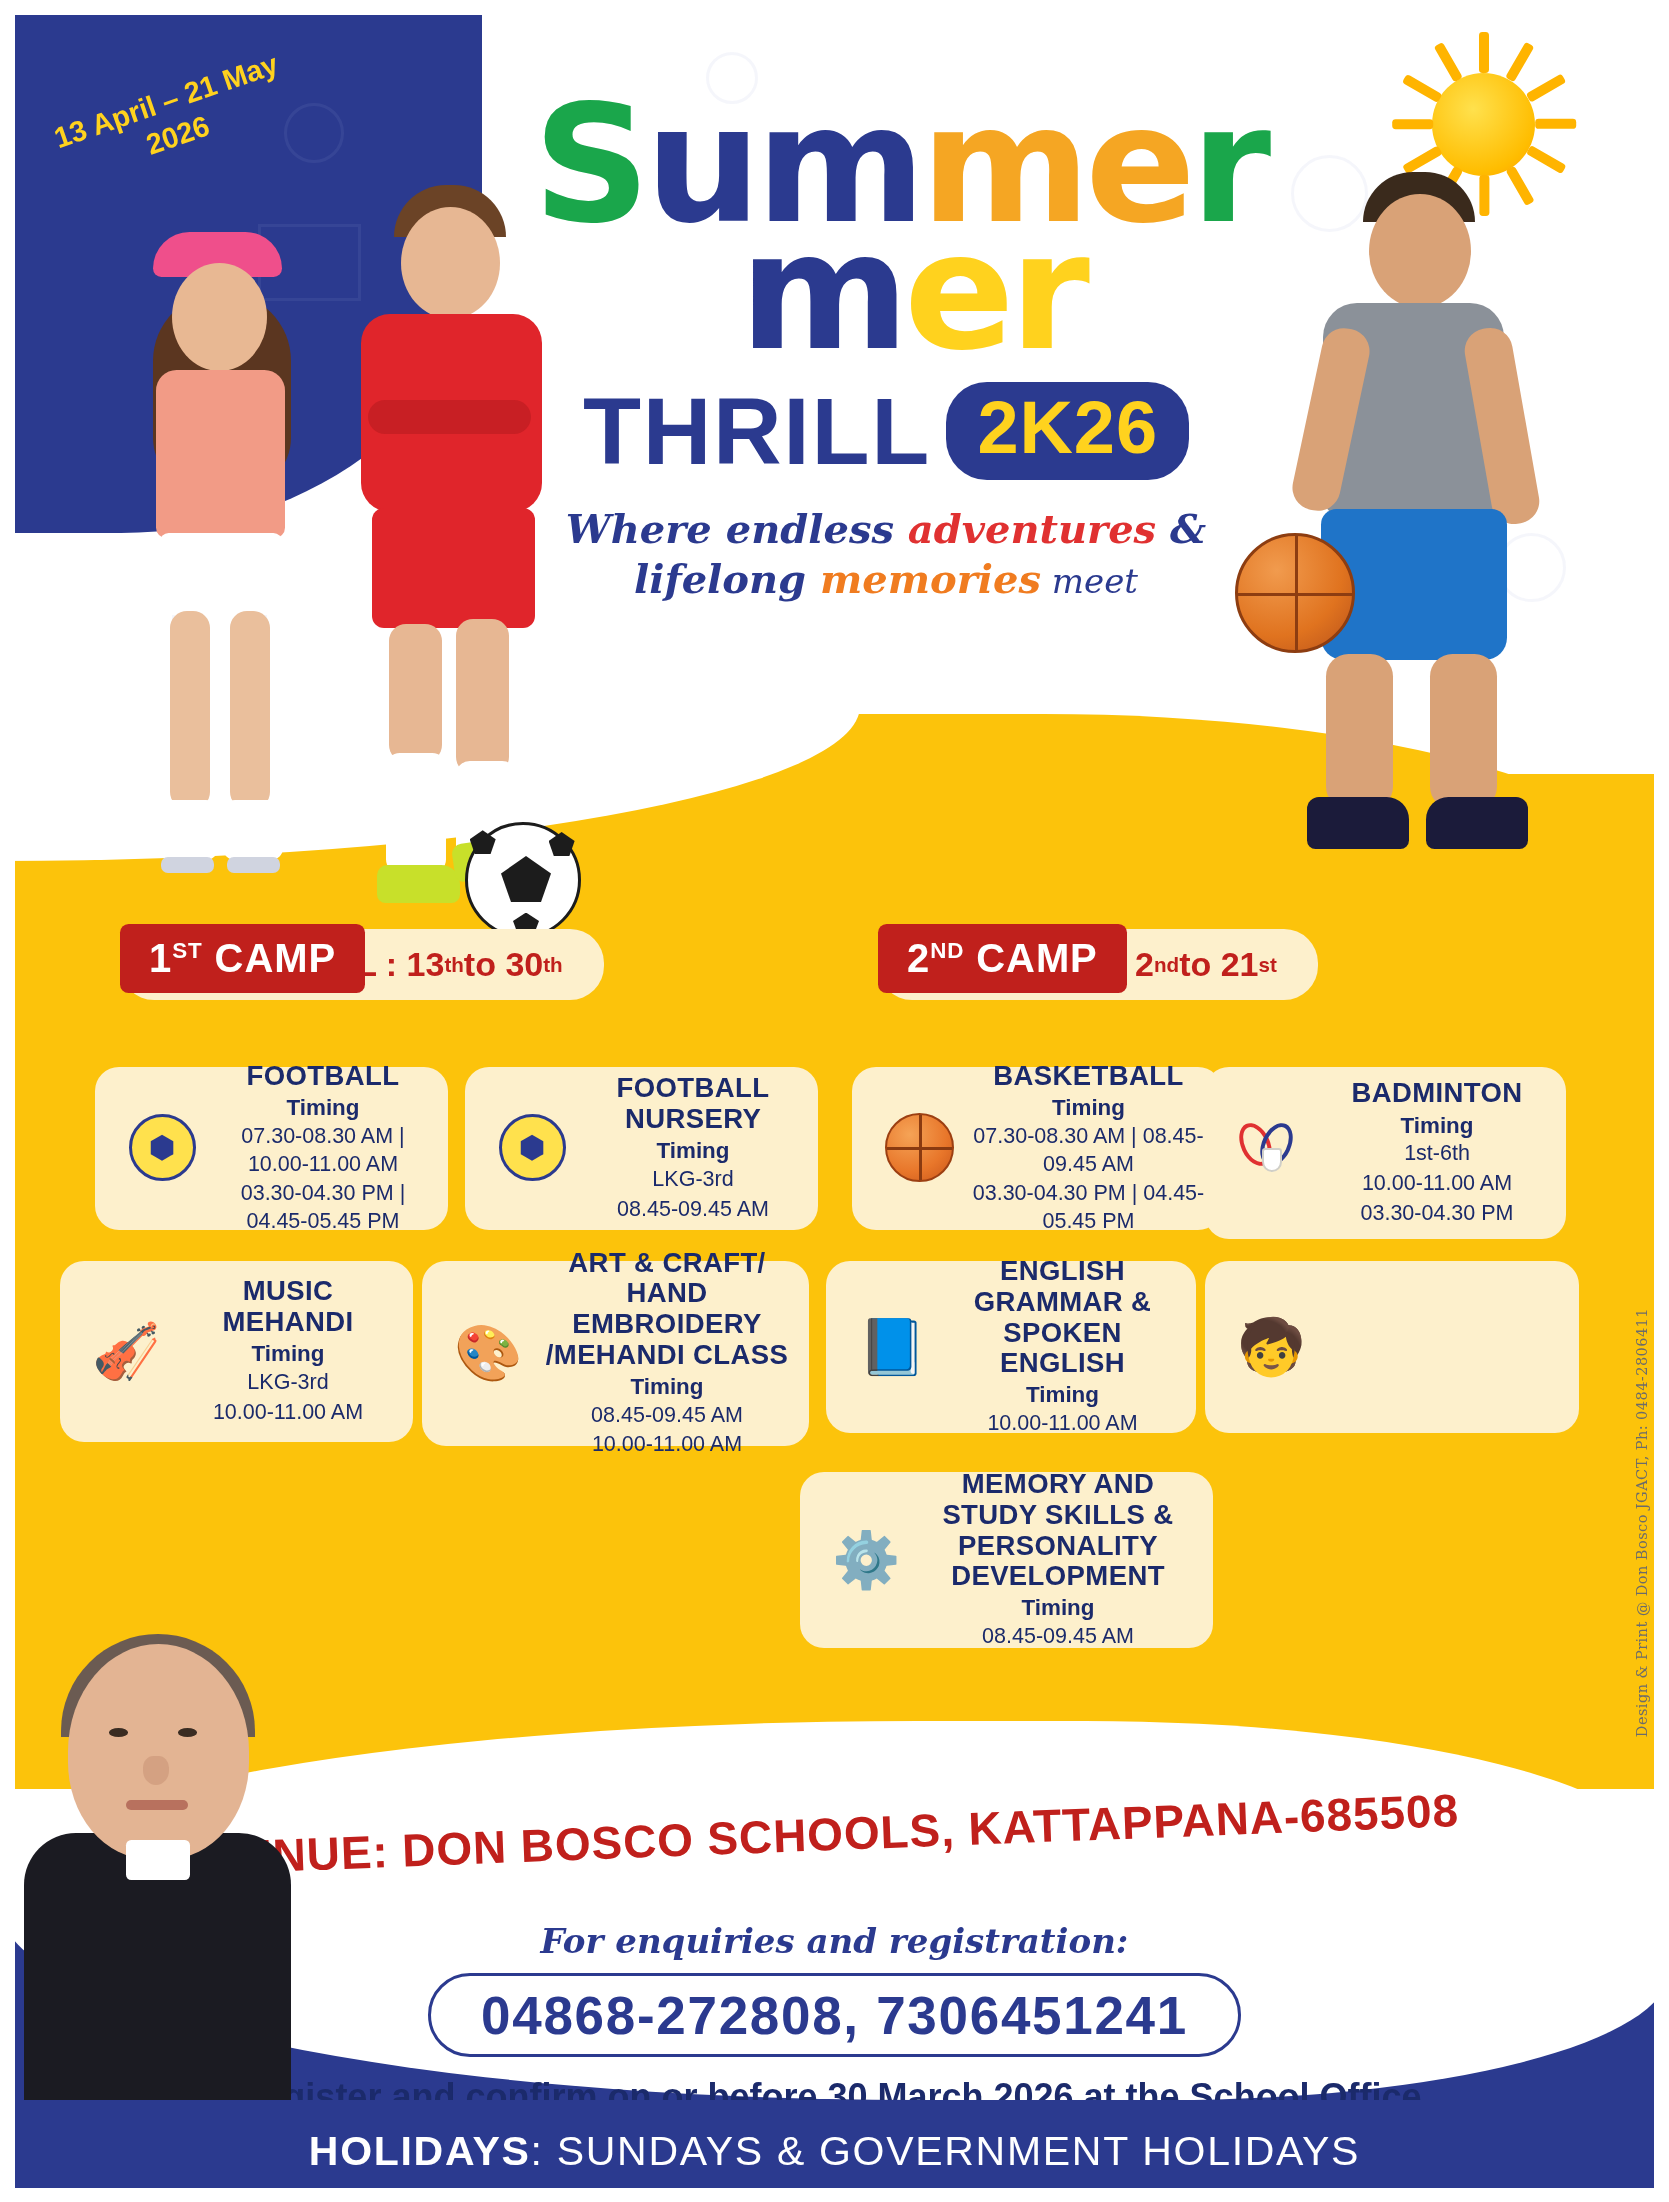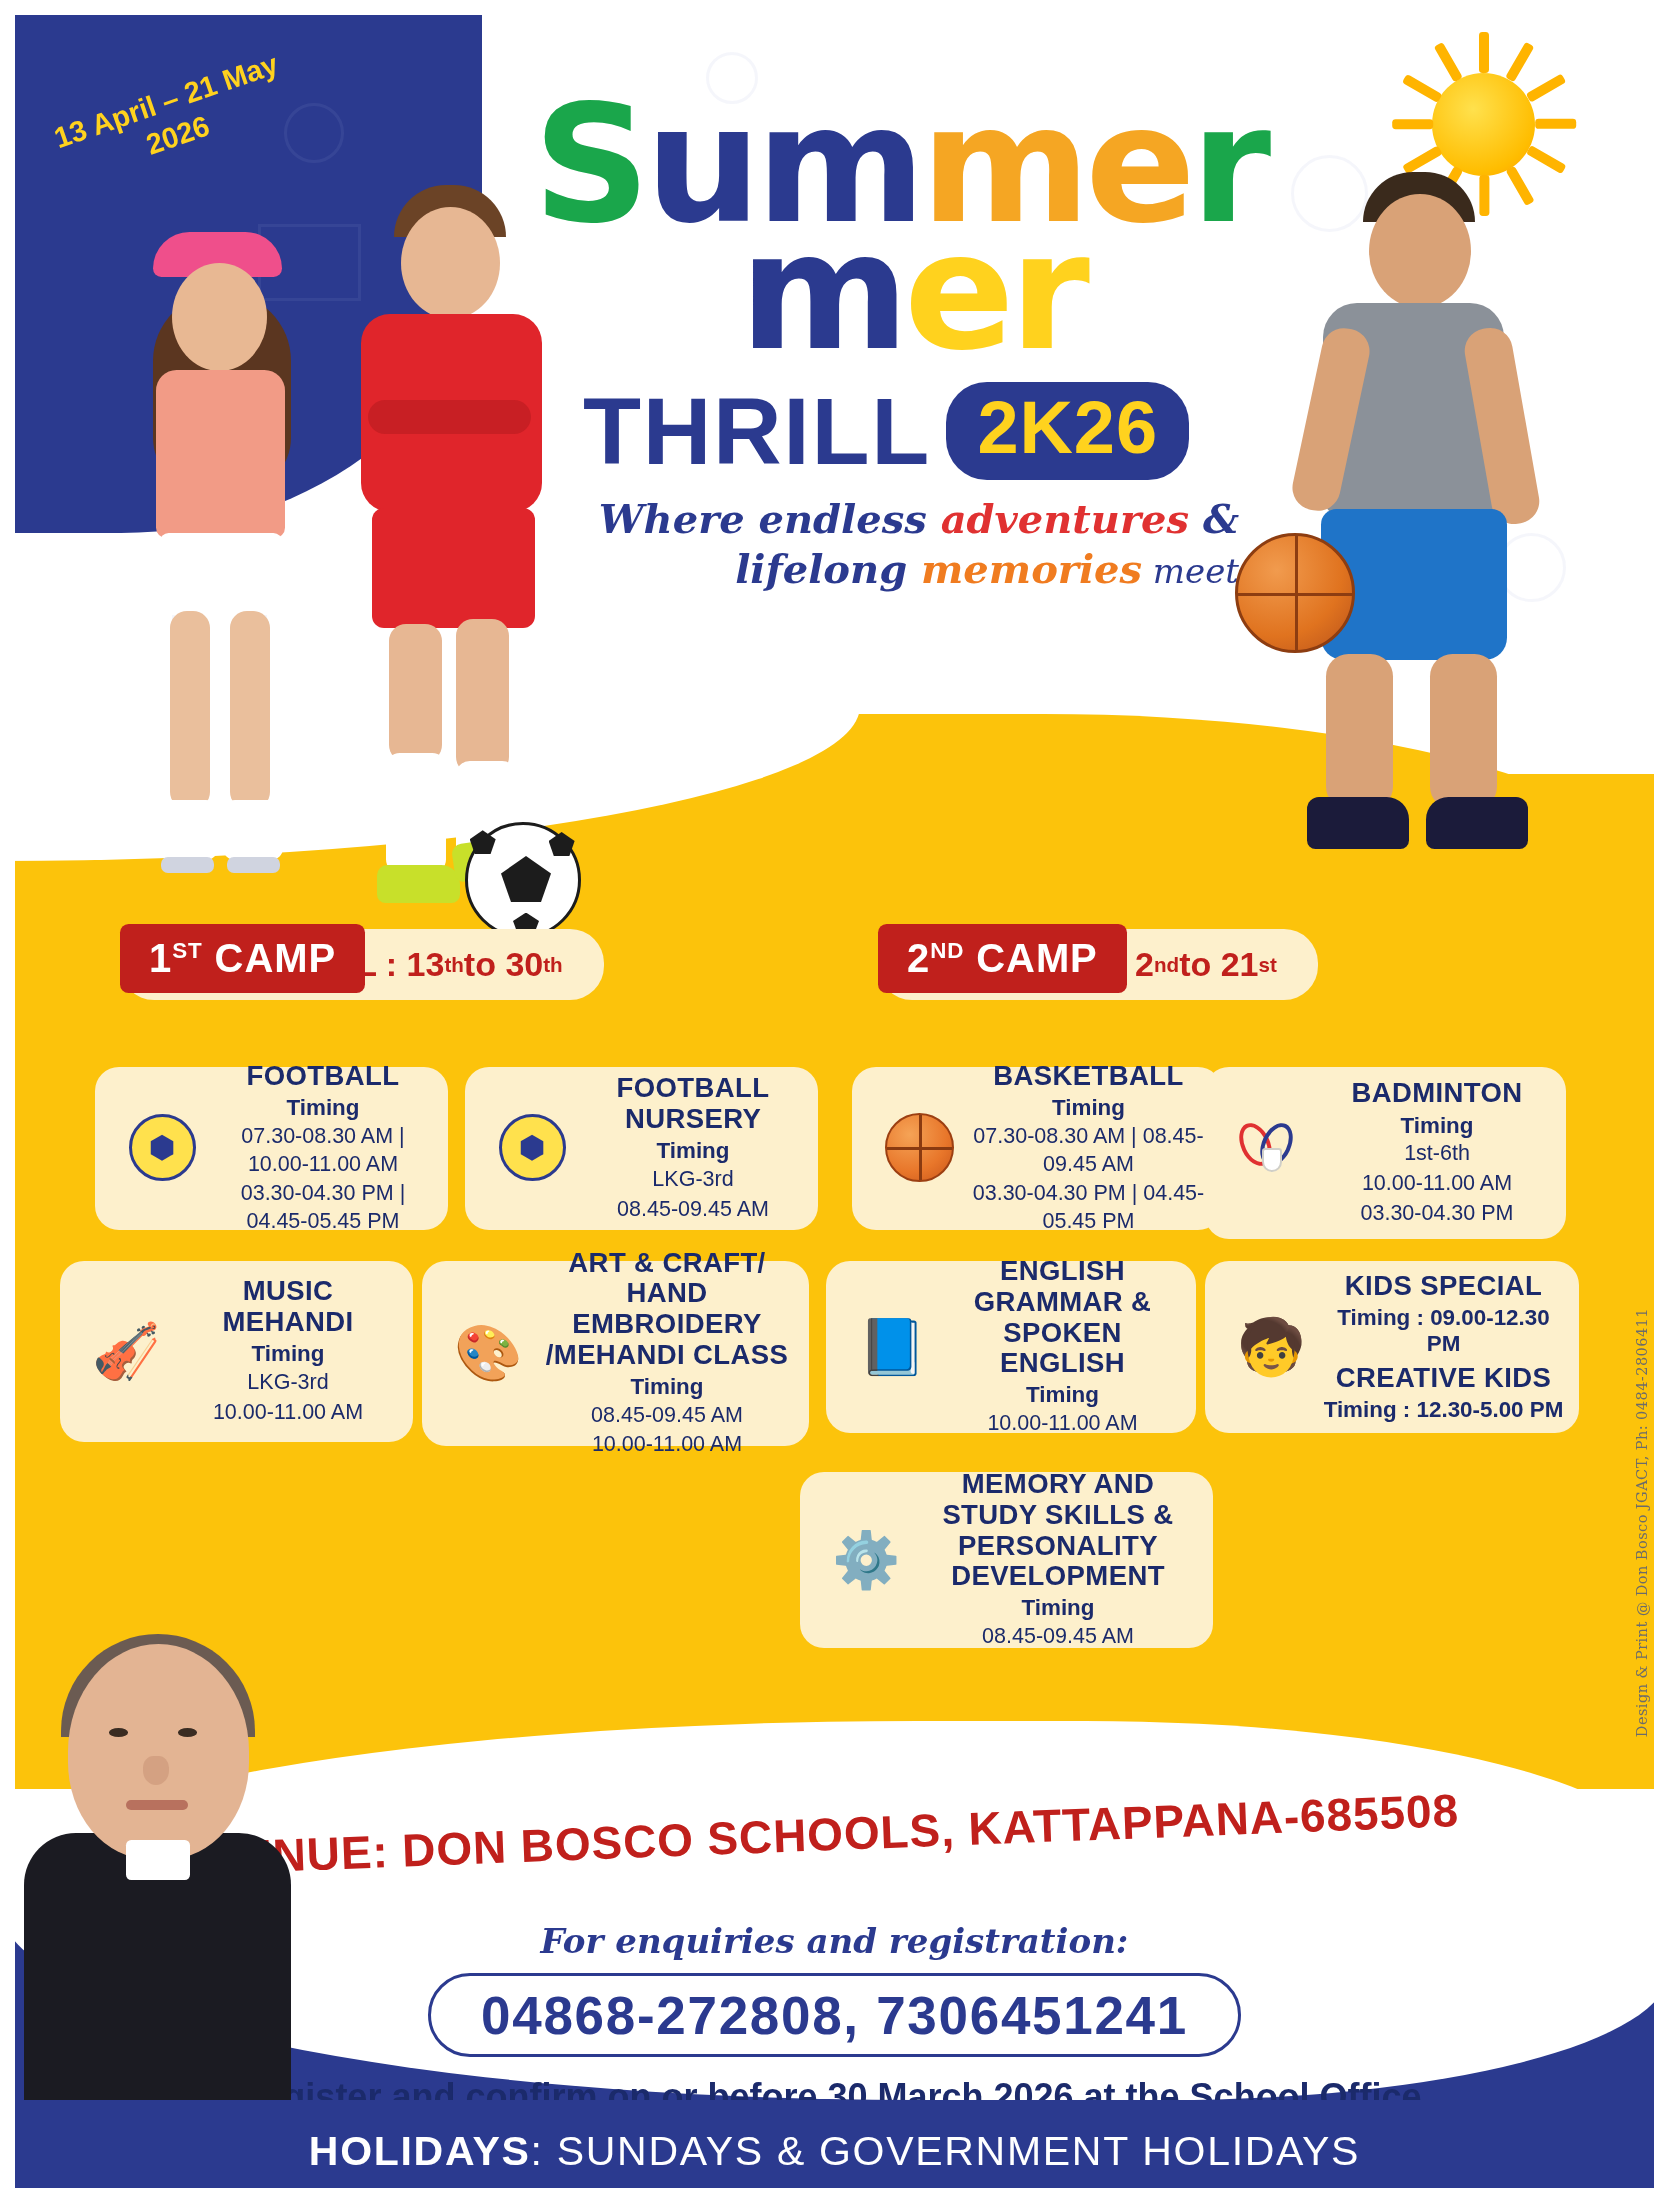--- a/index.html
+++ b/index.html
@@ -98,23 +98,23 @@
   }
   .thrill{
     font-size:95px; font-weight:bold; color:#2b3a8f; letter-spacing:1.7px;
     font-family:"Liberation Sans", sans-serif;
   }
   .badge-2k26{
     background:#2b3a8f; color:#ffd21e; font-size:74px; font-weight:bold;
     padding:3.4px 31px 10.3px; border-radius:41px; letter-spacing:0.9px;
   }
   .tagline{
-    margin-top:8px; color:#2b3a8f; font-size:40px; line-height:1.25;
+    margin-top:18px; color:#2b3a8f; font-size:40px; line-height:1.25;
     font-family:"DejaVu Serif", serif; font-style:italic; font-weight:bold;
-    text-align:right;
+    text-align:center;
   }
   .tagline .red{ color:#e03131; }
   .tagline .orange{ color:#f07c20; }
   .tagline .small{ font-size:34px; font-weight:normal; }
 
   
   .kid{ position:absolute; z-index:6; }
 
   
   .camps{ position:absolute; left:0; top:912px; width:1669px; z-index:8; }
@@ -473,26 +473,20 @@
     <div class="icon"><span class="emoji-icon">📘</span></div>
     <div class="ctext">
       <div class="ctitle">ENGLISH GRAMMAR &amp; SPOKEN ENGLISH</div>
       <div class="clabel">Timing</div>
       <div class="ctime">10.00-11.00 AM</div>
     </div>
   </div>
 
   <div class="card" style="left:1205px;top:211px;width:374px;height:172px;">
     <div class="icon"><span class="emoji-icon">🧒</span></div>
-    <div class="ctext">
-      <div class="ctitle">KIDS SPECIAL</div>
-      <div class="clabel">Timing : 09.00-12.30 PM</div>
-      <div class="ctitle" style="margin-top:5.2px;">CREATIVE KIDS</div>
-      <div class="clabel">Timing : 12.30-5.00 PM</div>
-    </div>
   </div>
 
   <div class="card" style="left:800px;top:422px;width:413px;height:176px;">
     <div class="icon"><span class="emoji-icon">⚙️</span></div>
     <div class="ctext">
       <div class="ctitle">MEMORY AND STUDY SKILLS &amp; PERSONALITY DEVELOPMENT</div>
       <div class="clabel">Timing</div>
       <div class="ctime">08.45-09.45 AM</div>
     </div>
   </div>

